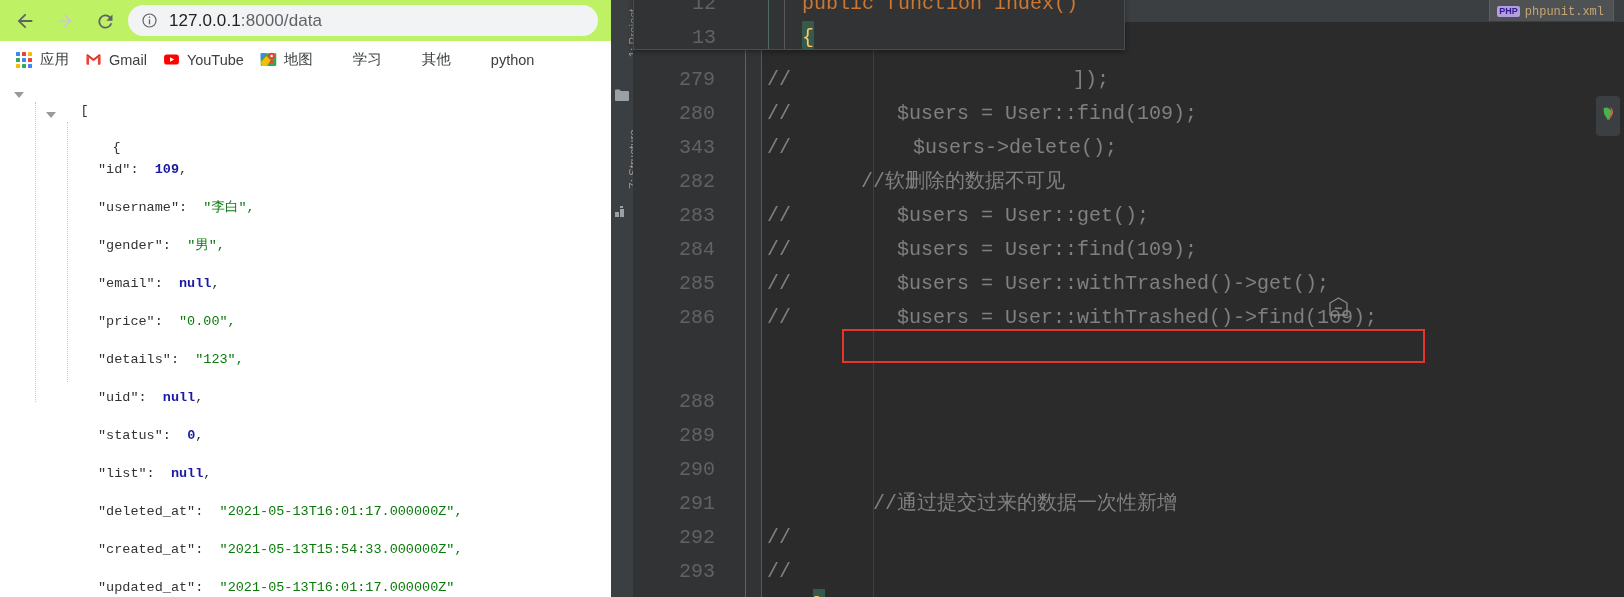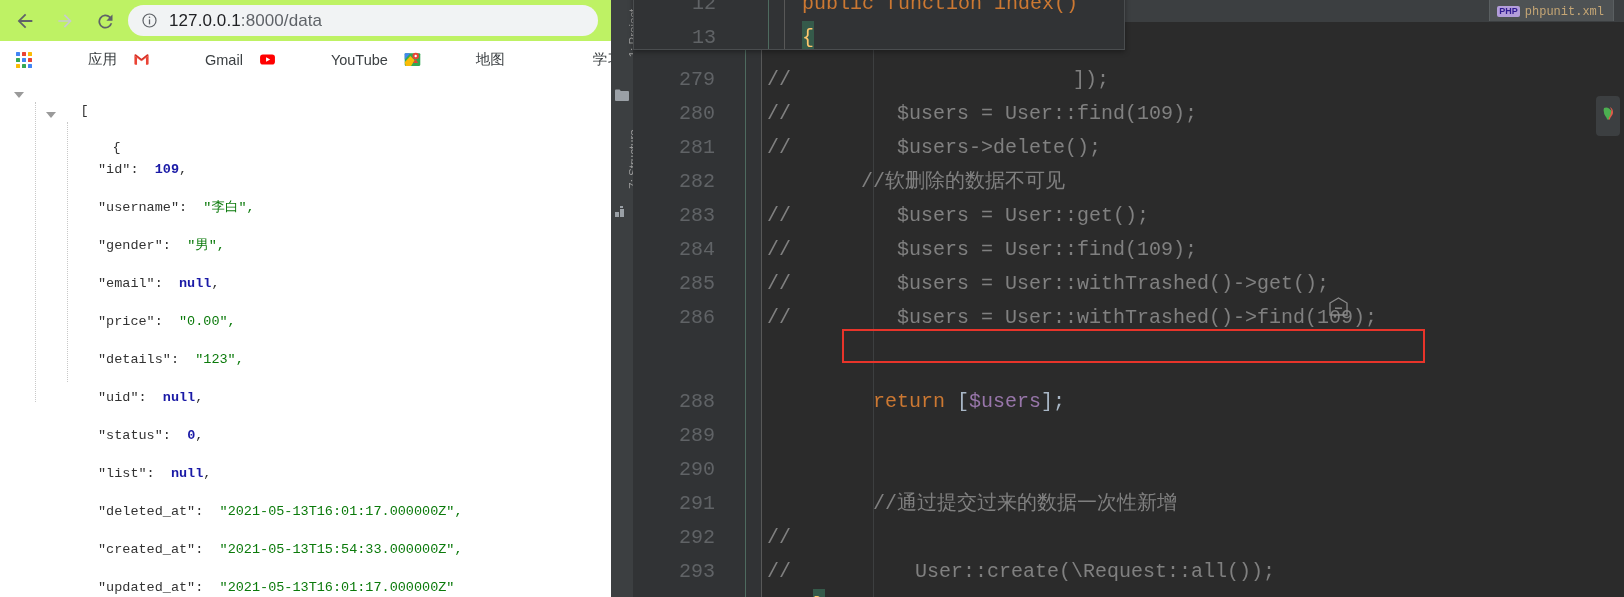--- a/index.html
+++ b/index.html
@@ -43,21 +43,21 @@
   }
   #omnibox-url .dim{color:#5f6368;}
 
   #bookmark-bar{
     position:absolute;left:0;top:41px;width:611px;height:37px;
     background:#ffffff;display:flex;align-items:center;
     border-bottom:1px solid #e6e6e6;
   }
   .bm{
     display:flex;align-items:center;height:28px;padding:0 6px;margin-left:4px;
-    border-radius:4px;white-space:nowrap;gap:48px;
+    border-radius:4px;white-space:nowrap;
   }
   .bm:first-child{margin-left:10px;}
   .bm-label{font-size:14.5px;color:#3c4043;margin-left:7px;}
   .bm-ico{width:17px;height:17px;flex:0 0 17px;display:block;position:relative;}
 
   
   .apps-grid{display:grid;grid-template-columns:repeat(3,4px);grid-template-rows:repeat(3,4px);gap:2px;width:16px;height:16px;margin-top:1px;}
   .apps-grid i{display:block;width:4px;height:4px;border-radius:0.5px;}
 
   
@@ -382,23 +382,23 @@
       <span class="code t-cmt" style="left:440px;">]);</span>
     </div>
 
     <div class="eline" style="top:75px;">
       <span class="lnum">280</span>
       <span class="slashes">//</span>
       <span class="code t-cmt" style="left:264px;">$users = User::find(109);</span>
     </div>
 
     <div class="eline" style="top:109px;">
-      <span class="lnum">281</span>
-      <span class="slashes">//</span>
-      <span class="code t-cmt" style="left:264px;text-align:center;">$users-&gt;delete();</span>
+      <span class="lnum">343</span>
+      <span class="slashes">//</span>
+      <span class="code t-cmt" style="left:280px;text-align:center;">$users-&gt;delete();</span>
     </div>
 
     <div class="eline" style="top:143px;">
       <span class="lnum">282</span>
       <span class="code t-cmt" style="left:228px;">//软删除的数据不可见</span>
     </div>
 
     <div class="eline" style="top:177px;">
       <span class="lnum">283</span>
       <span class="slashes">//</span>
@@ -419,21 +419,20 @@
 
     <div class="eline" style="top:279px;">
       <span class="lnum">286</span>
       <span class="slashes">//</span>
       <span class="code t-cmt" style="left:264px;">$users = User::withTrashed()-&gt;find(109);</span>
     </div>
 
 
     <div class="eline" style="top:363px;">
       <span class="lnum">288</span>
-      <span class="code" style="left:240px;"><span class="t-kw">return</span><span class="t-plain"> [</span><span class="t-var">$users</span><span class="t-plain">];</span></span>
     </div>
 
     <div class="eline" style="top:397px;">
       <span class="lnum">289</span>
     </div>
 
     <div class="eline" style="top:431px;">
       <span class="lnum">290</span>
     </div>
 
@@ -443,21 +442,20 @@
     </div>
 
     <div class="eline" style="top:499px;">
       <span class="lnum">292</span>
       <span class="slashes">//</span>
     </div>
 
     <div class="eline" style="top:533px;">
       <span class="lnum">293</span>
       <span class="slashes">//</span>
-      <span class="code t-cmt" style="left:282px;">User::create(\Request::all());</span>
     </div>
 
     <div class="eline" style="top:567px;">
       <span class="code brace-hl" style="left:180px;">}</span>
     </div>
   </div>
 
   <div id="fold-marker">
     <svg width="19" height="19" viewBox="0 0 19 19">
       <path d="M1 6 9.5 1 18 6v12H1z" fill="none" stroke="#8a8a8a" stroke-width="1.3"></path>

